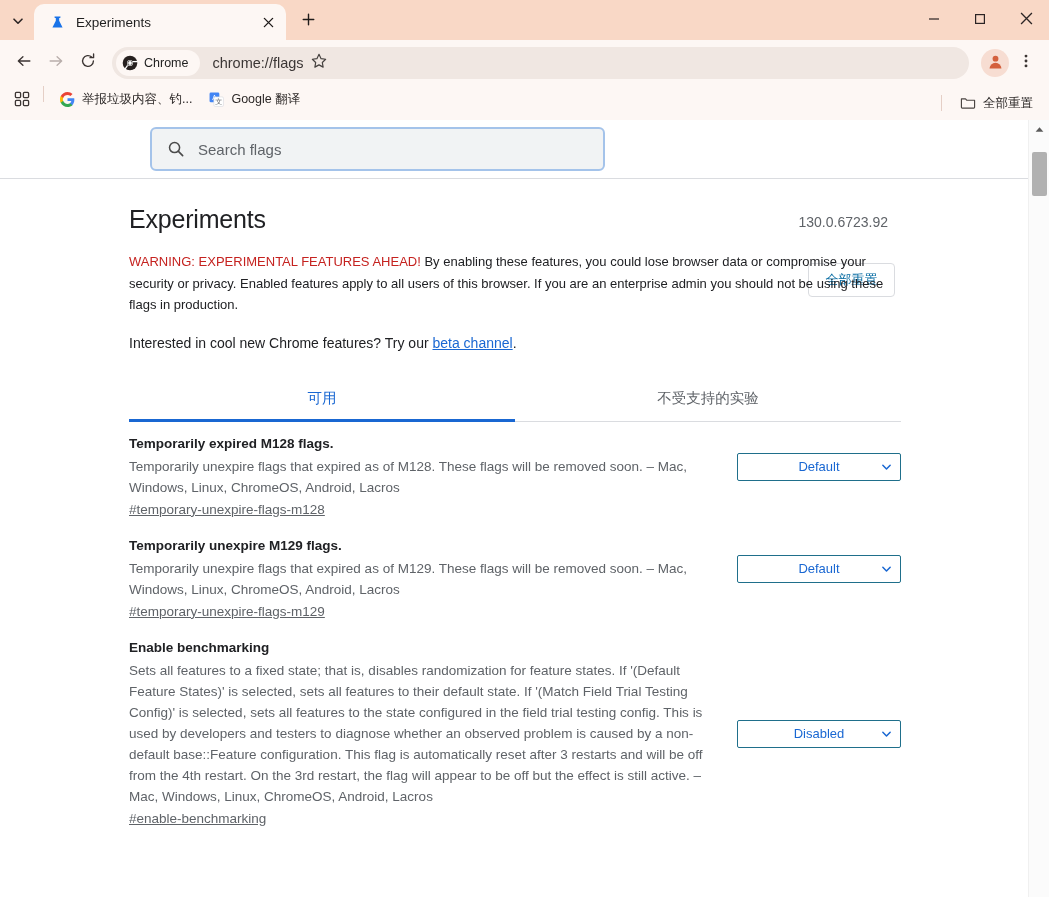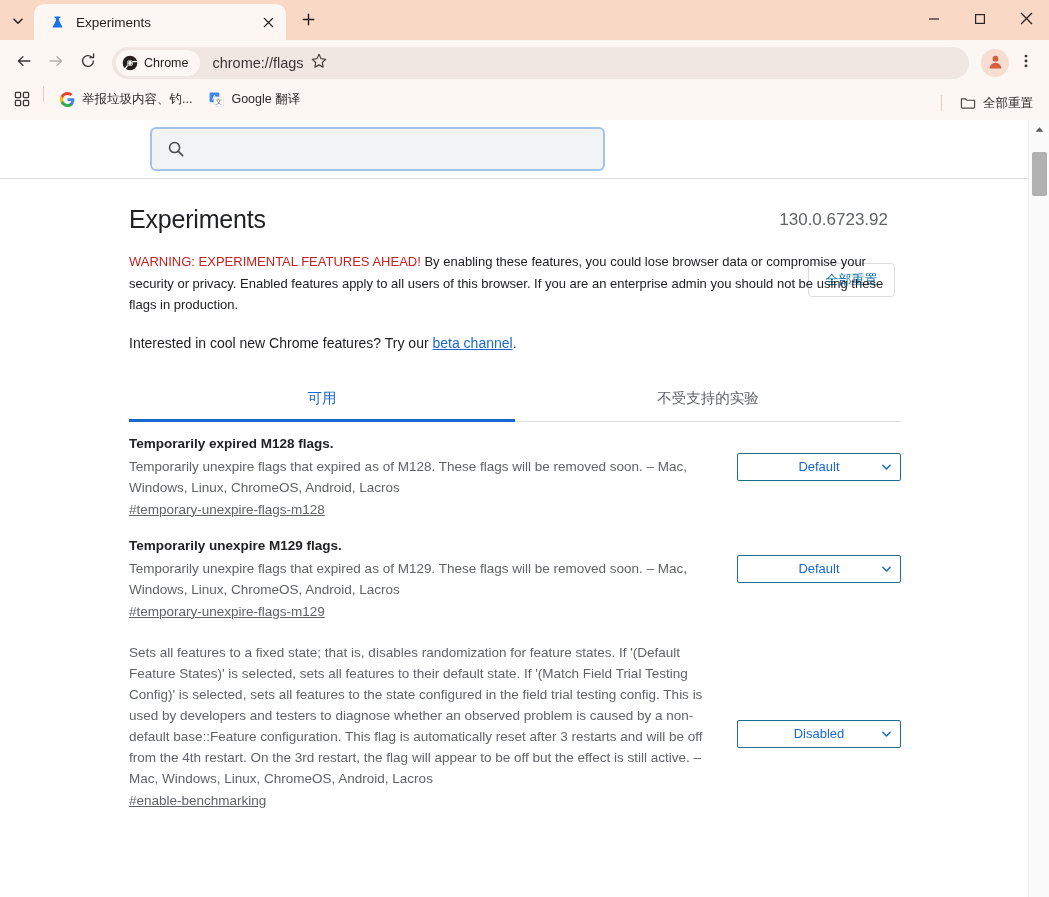--- a/index.html
+++ b/index.html
@@ -131,21 +131,21 @@
   .content {
     padding: 0; position: absolute; top: 59px; left: 0; right: 0; bottom: 0;
   }
   .inner { padding-left: 129px; padding-right: 140px; padding-top: 26px; }
 
   .title-row { display: flex; align-items: flex-end; }
   .page-title {
     font-size: 25px; color: #202124; font-weight: normal; margin: 0;
     letter-spacing: -0.2px;
   }
-  .version { margin-left: auto; font-size: 17px; color: #5f6368; padding-bottom: 4px; }
+  .version { margin-left: auto; font-size: 14px; color: #5f6368; padding-bottom: 4px; }
 
   .warning {
     margin-top: 17px; font-size: 13px; line-height: 21.5px; color: #202124;
     max-width: 772px;
   }
   .warning b { color: #c5221f; font-weight: normal; }
   .beta-line { margin-top: 19px; font-size: 14px; color: #202124; }
   .beta-link { color: #1967d2; text-decoration: underline; cursor: pointer; }
 
   .tabs {
@@ -395,20 +395,21 @@
 
       <div class="flags-header">
         <div class="search-wrap">
           <div class="search-box">
             <span class="search-icon">
               <svg width="18" height="18" viewBox="0 0 20 20">
                 <circle cx="8.4" cy="8.4" r="5.6" fill="none" stroke="#4a4a4a" stroke-width="1.7"></circle>
                 <path d="M12.7 12.7 L17.4 17.4" stroke="#4a4a4a" stroke-width="1.8" stroke-linecap="round"></path>
               </svg>
             </span>
+            <input class="search-input" type="text" autofocus="" placeholder="Search flags" style="">
           </div>
         </div>
         <button class="reset-btn">全部重置</button>
       </div>
 
       <div class="content">
         <div class="inner">
 
           <div class="title-row">
             <h1 class="page-title">Experiments</h1>
@@ -461,20 +462,21 @@
                     <svg width="11" height="11" viewBox="0 0 12 12">
                         <path d="M2 4 L6 8.2 L10 4" fill="none" stroke="#1967d2" stroke-width="1.6" stroke-linecap="round" stroke-linejoin="round"></path>
                       </svg>
                   </span>
                 </div>
               </div>
             </div>
 
             <div class="flag r3">
               <div class="flag-main">
+                <div class="flag-name">Enable benchmarking</div>
                 <div class="flag-desc">Sets all features to a fixed state; that is, disables randomization for feature states. If '(Default Feature States)' is selected, sets all features to their default state. If '(Match Field Trial Testing Config)' is selected, sets all features to the state configured in the field trial testing config. This is used by developers and testers to diagnose whether an observed problem is caused by a non-default base::Feature configuration. This flag is automatically reset after 3 restarts and will be off from the 4th restart. On the 3rd restart, the flag will appear to be off but the effect is still active. – Mac, Windows, Linux, ChromeOS, Android, Lacros</div>
                 <a class="flag-perm">#enable-benchmarking</a>
               </div>
               <div class="flag-ctrl">
                 <div class="fsel">
                   <span>Disabled</span>
                   <span class="chev">
                     <svg width="11" height="11" viewBox="0 0 12 12">
                         <path d="M2 4 L6 8.2 L10 4" fill="none" stroke="#1967d2" stroke-width="1.6" stroke-linecap="round" stroke-linejoin="round"></path>
                       </svg>

